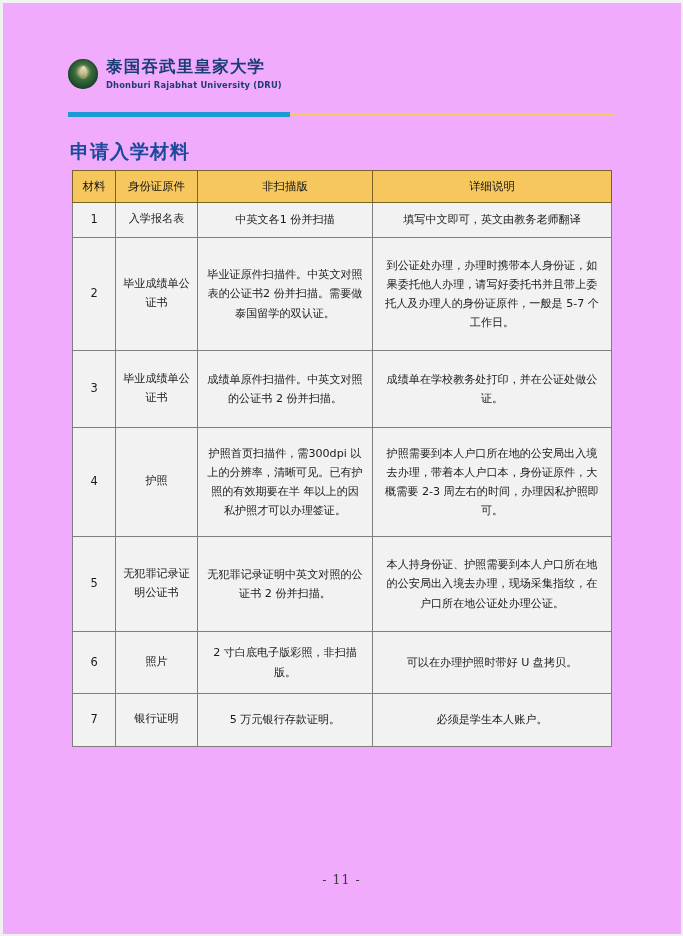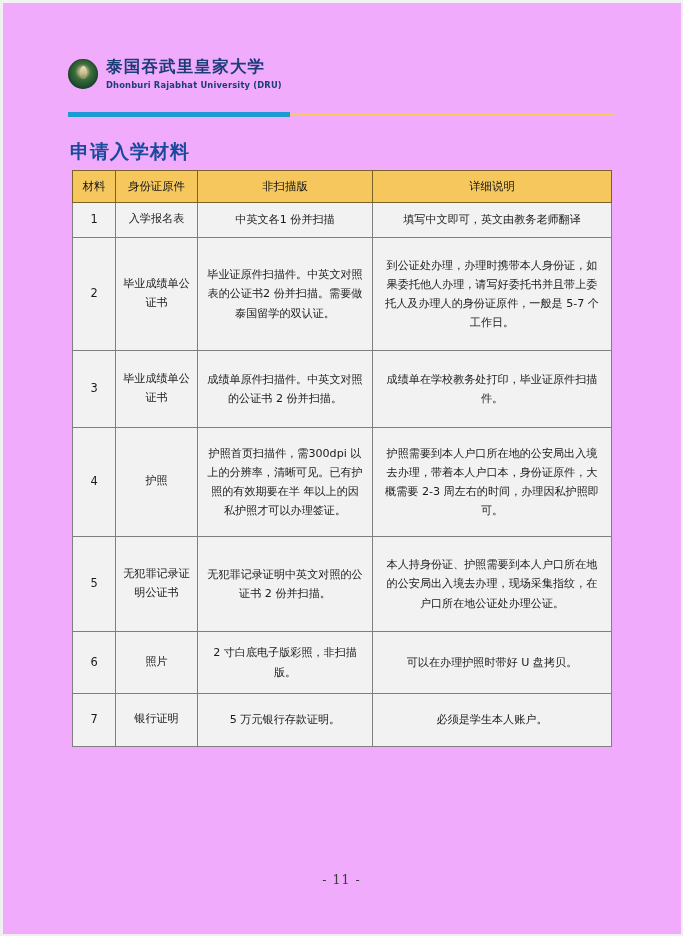--- a/index.html
+++ b/index.html
@@ -248,21 +248,21 @@
           <tr class="r2">
             <td class="num">2</td>
             <td class="name">毕业成绩单公证书</td>
             <td class="qty">毕业证原件扫描件。中英文对照表的公证书2 份并扫描。需要做泰国留学的双认证。</td>
             <td class="detail">到公证处办理，办理时携带本人身份证，如果委托他人办理，请写好委托书并且带上委托人及办理人的身份证原件，一般是 5-7 个工作日。</td>
           </tr>
           <tr class="r3">
             <td class="num">3</td>
             <td class="name">毕业成绩单公证书</td>
             <td class="qty">成绩单原件扫描件。中英文对照的公证书 2 份并扫描。</td>
-            <td class="detail">成绩单在学校教务处打印，毕业证原件扫描件。</td>
+            <td class="detail">成绩单在学校教务处打印，并在公证处做公证。</td>
           </tr>
           <tr class="r4">
             <td class="num">4</td>
             <td class="name">护照</td>
             <td class="qty">护照首页扫描件，需300dpi 以上的分辨率，清晰可见。已有护照的有效期要在半 年以上的因私护照才可以办理签证。</td>
             <td class="detail">护照需要到本人户口所在地的公安局出入境去办理，带着本人户口本，身份证原件，大概需要 2-3 周左右的时间，办理因私护照即可。</td>
           </tr>
           <tr class="r5">
             <td class="num">5</td>
             <td class="name">无犯罪记录证明公证书</td>

